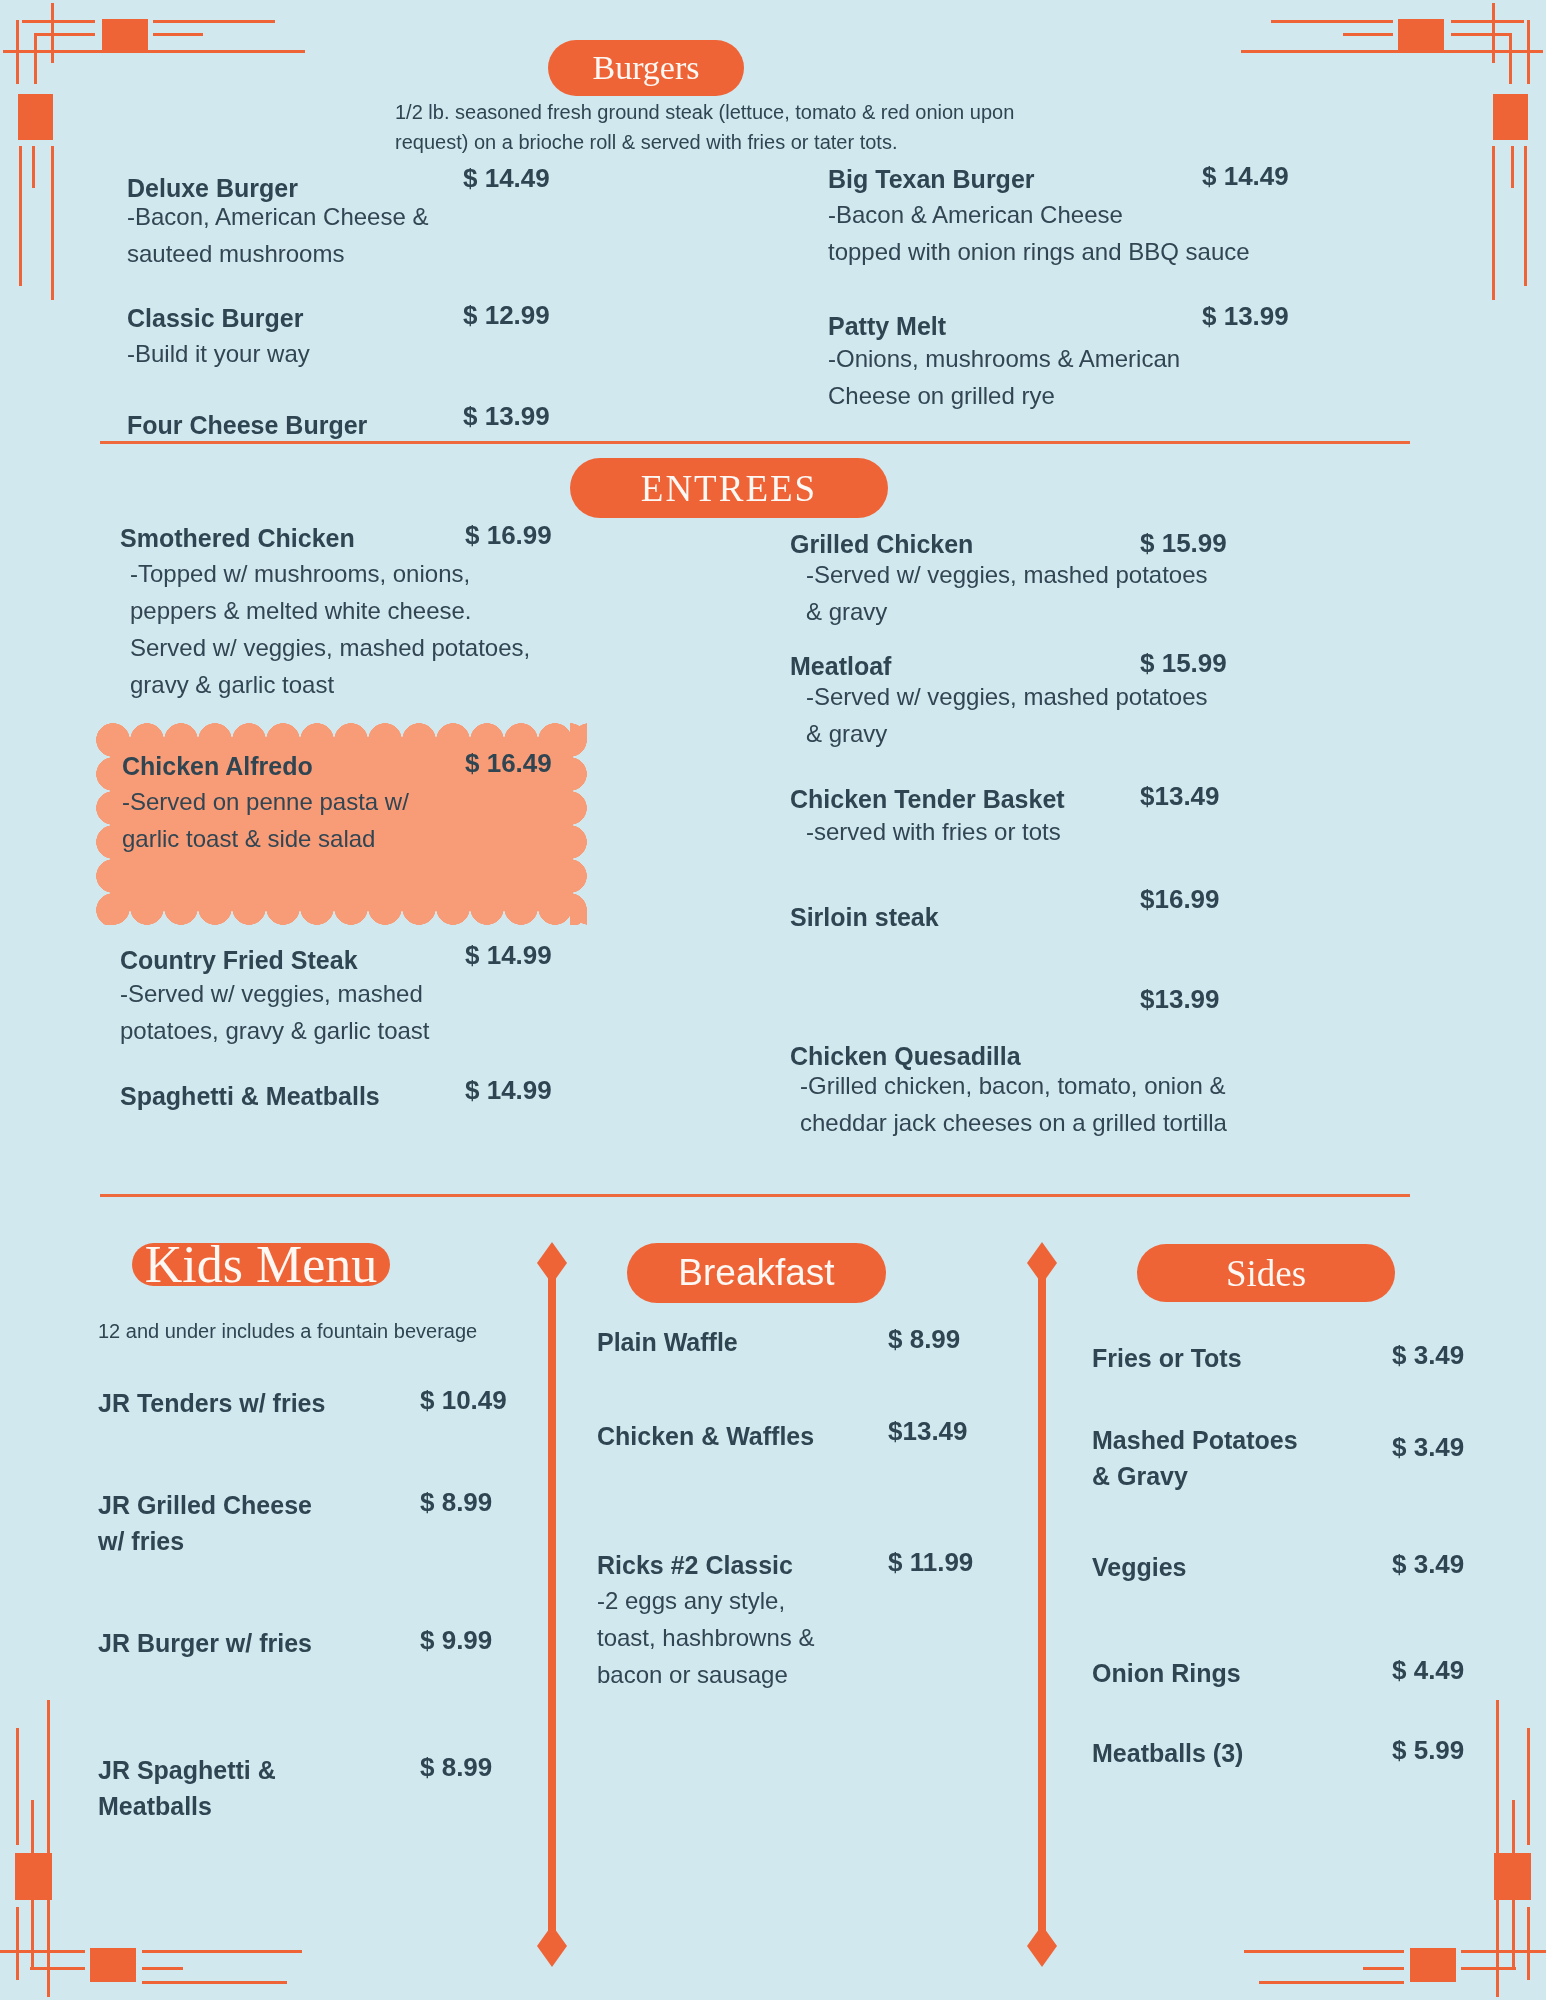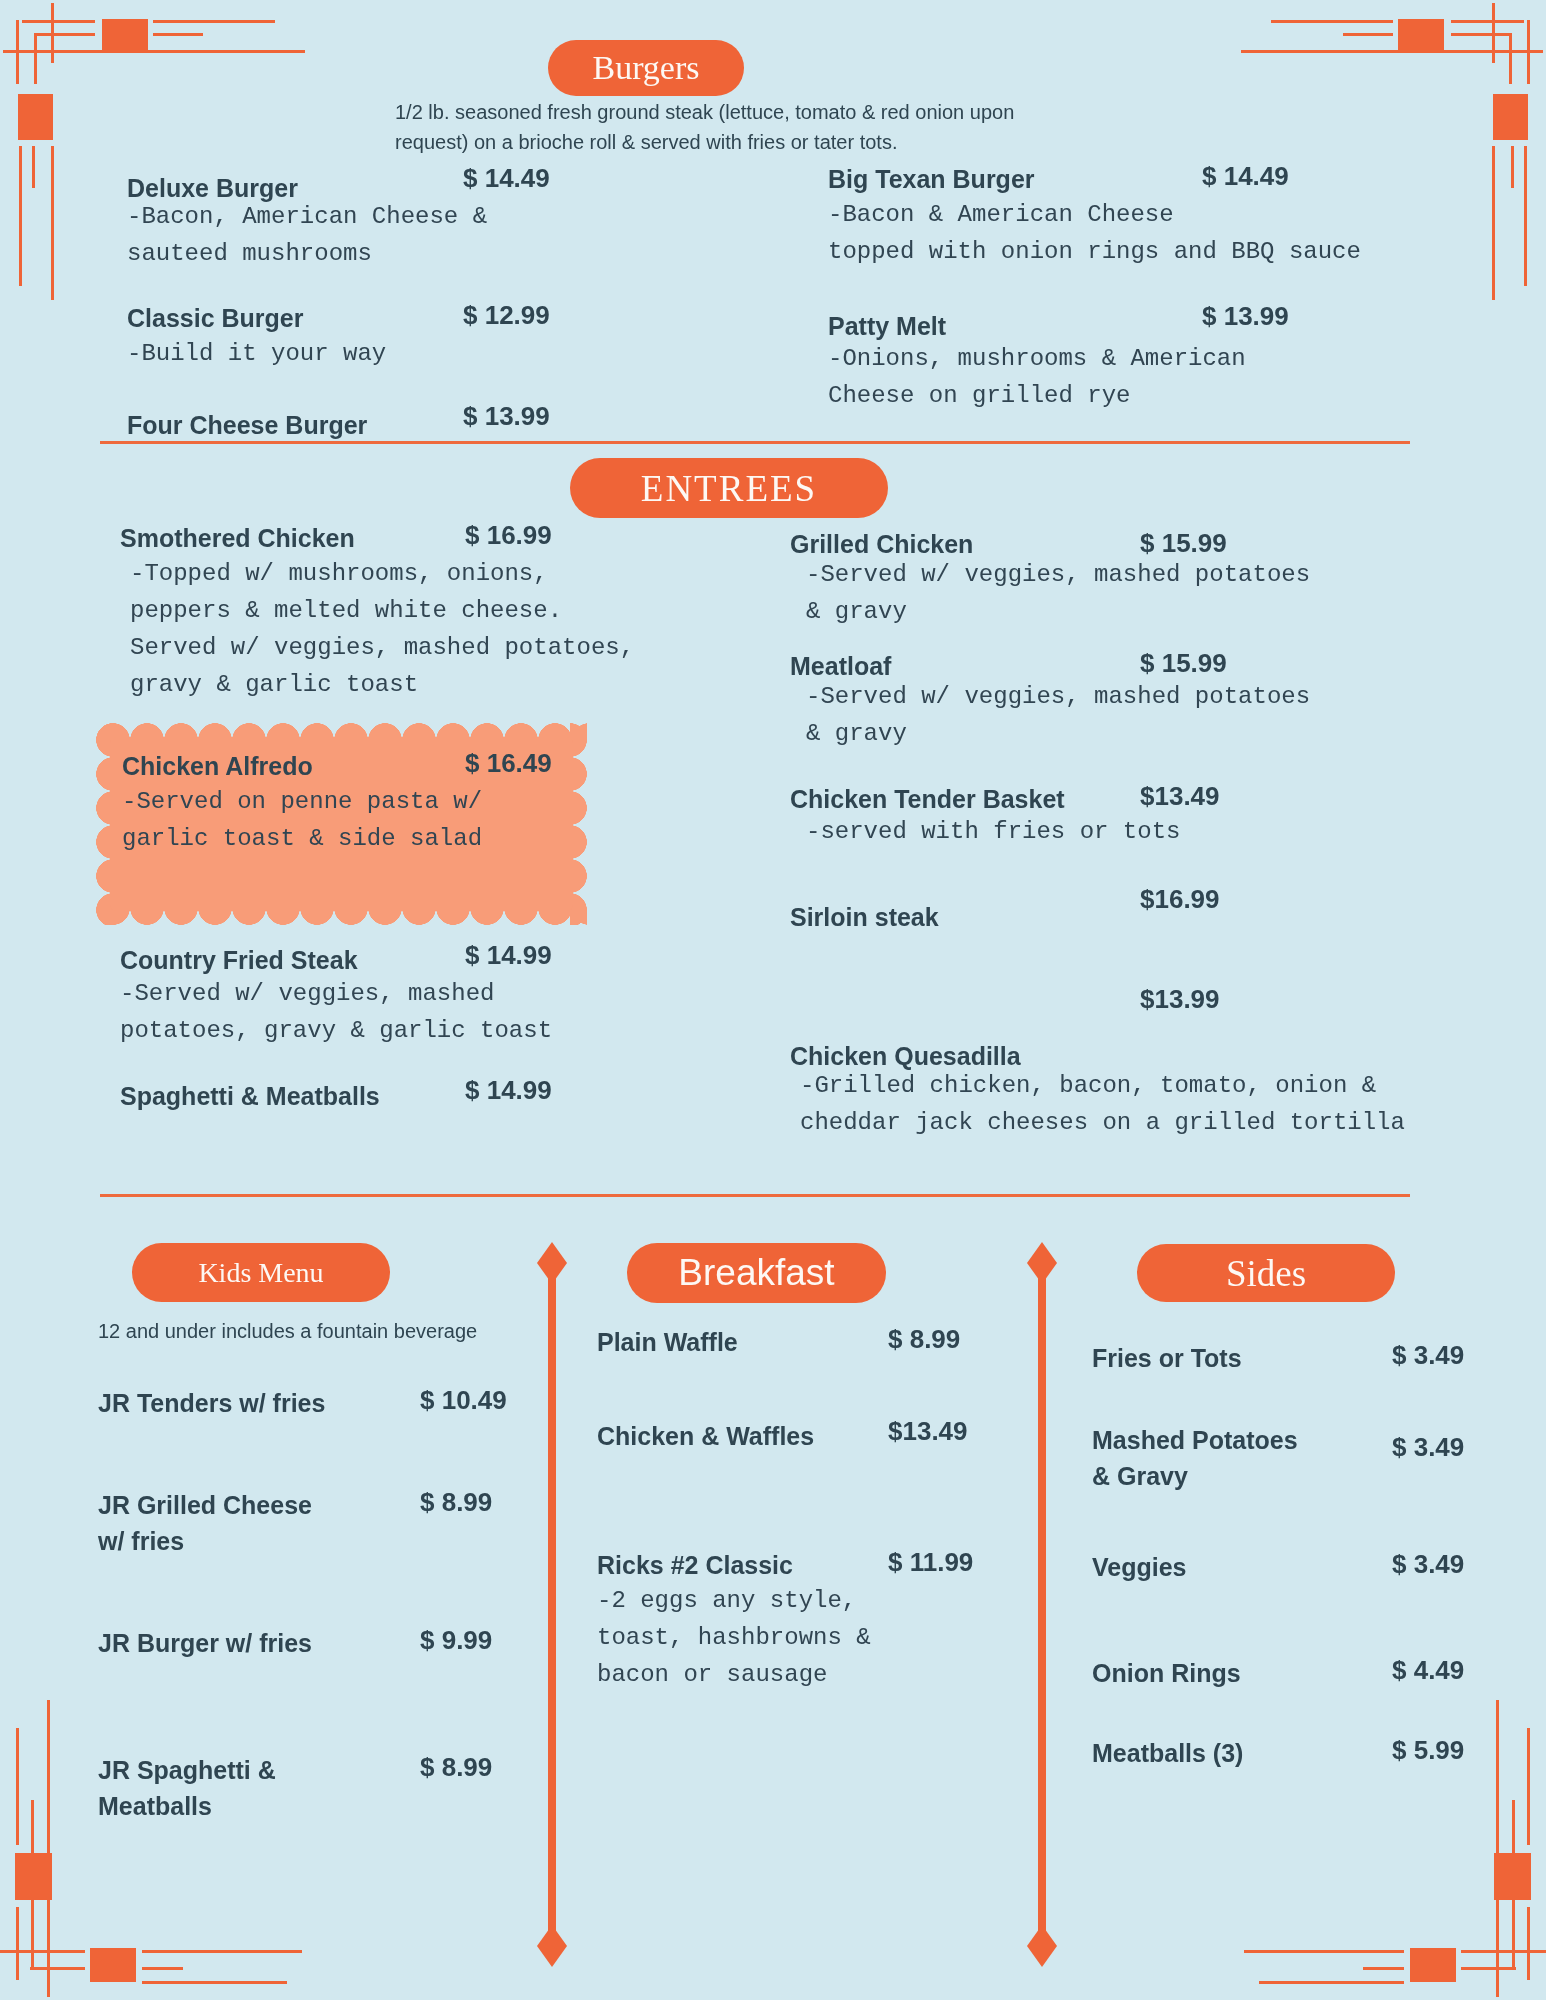--- a/index.html
+++ b/index.html
@@ -15,21 +15,21 @@
   .sq{position:absolute;background:#ef6437;}
   
   .pill{
     position:absolute;background:#ef6437;color:#fdf8f4;
     border-radius:32px;display:flex;align-items:center;justify-content:center;
   }
   .pill.serif{font-family:"Liberation Serif", serif;}
   .pill.sans{font-family:Liberation Sans, sans-serif;}
   
   .name{position:absolute;font-size:25px;font-weight:700;line-height:36px;white-space:pre-line;}
-  .desc{position:absolute;font-size:24px;font-weight:400;line-height:37px;white-space:pre-line;color:#314552;font-family:Liberation Mono, monospace;}
+  .desc{position:absolute;font-size:24px;font-weight:400;line-height:37px;white-space:pre-line;color:#314552;}
   .price{position:absolute;font-size:26px;font-weight:700;white-space:nowrap;}
   .note{position:absolute;font-size:20px;font-weight:400;}
   .subtitle{position:absolute;font-size:20px;line-height:30px;white-space:pre-line;}
   
   .hdiv{position:absolute;left:100px;width:1310px;height:3px;background:#ee6a3d;}
   
   .vdiv{position:absolute;width:8px;background:#ef6437;}
   .diamond{
     position:absolute;width:30px;height:42px;background:#ef6437;
     clip-path:polygon(50% 0,100% 50%,50% 100%,0 50%);
@@ -195,21 +195,21 @@
   <div class="hdiv" style="top:1194px"></div>
 
   <div class="diamond" style="left:537px;top:1242px"></div>
   <div class="vdiv" style="left:548px;top:1278px;height:654px"></div>
   <div class="diamond" style="left:537px;top:1925px"></div>
 
   <div class="diamond" style="left:1027px;top:1242px"></div>
   <div class="vdiv" style="left:1038px;top:1278px;height:654px"></div>
   <div class="diamond" style="left:1027px;top:1925px"></div>
 
-  <div class="pill serif" style="left:132px;top:1243px;width:258px;height:59px;font-size:28px">Kids Menu</div>
+  <div class="pill serif" style="left:132px;top:1243px;width:258px;height:43px;font-size:52px">Kids Menu</div>
   <div class="note" style="left:98px;top:1320px">12 and under includes a fountain beverage</div>
 
   <div class="name" style="left:98px;top:1385px">JR Tenders w/ fries</div>
   <div class="price" style="left:420px;top:1385px">$ 10.49</div>
 
   <div class="name" style="left:98px;top:1487px">JR Grilled Cheese
 w/ fries</div>
   <div class="price" style="left:420px;top:1487px">$ 8.99</div>
 
   <div class="name" style="left:98px;top:1625px">JR Burger w/ fries</div>

